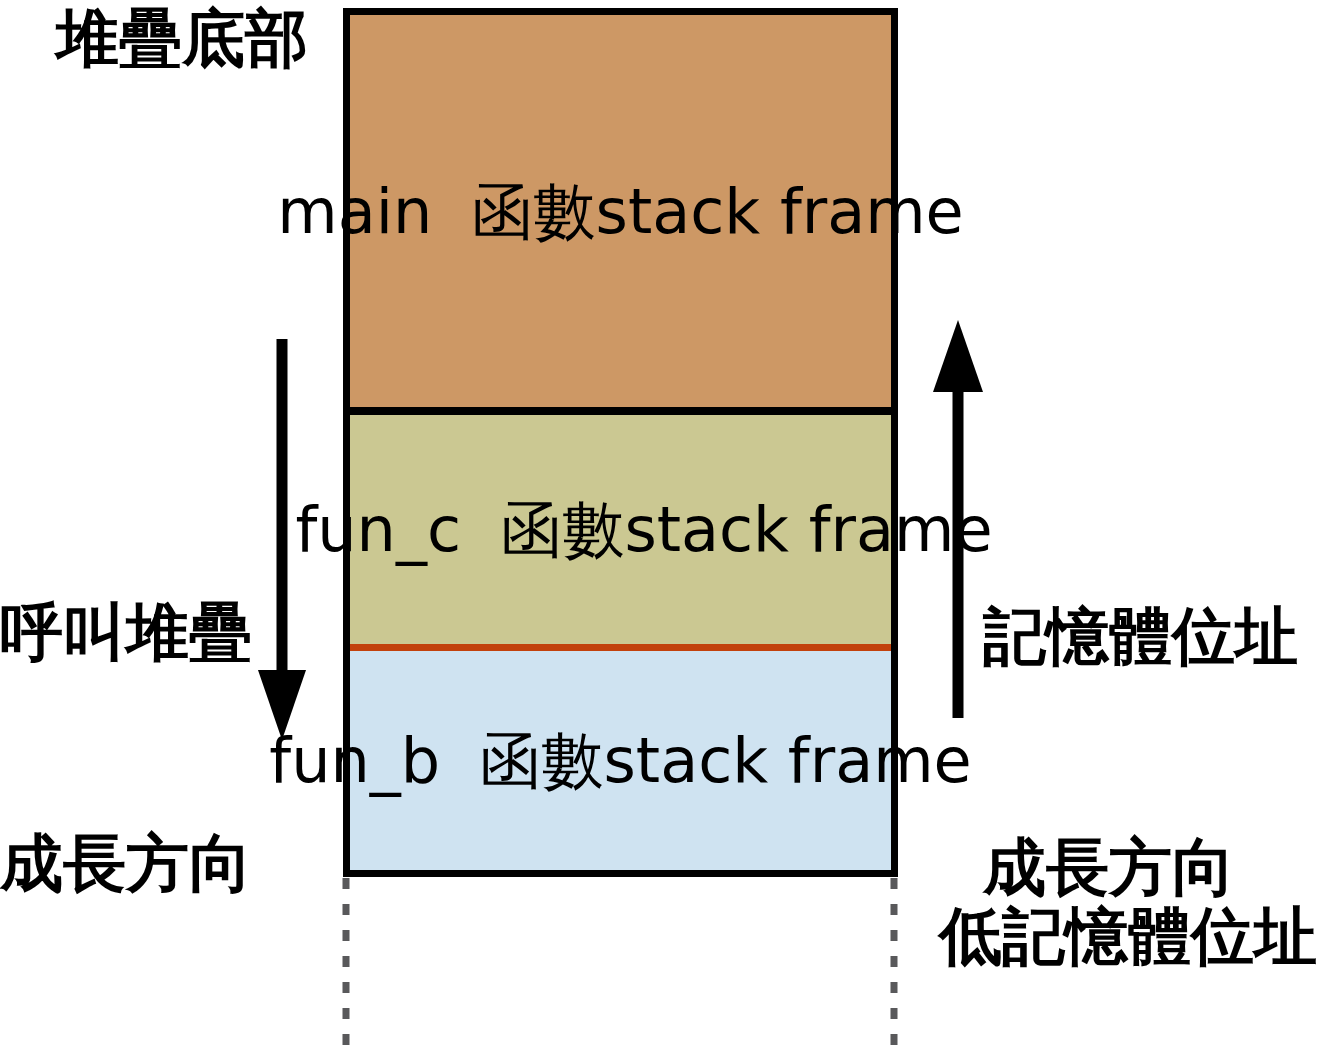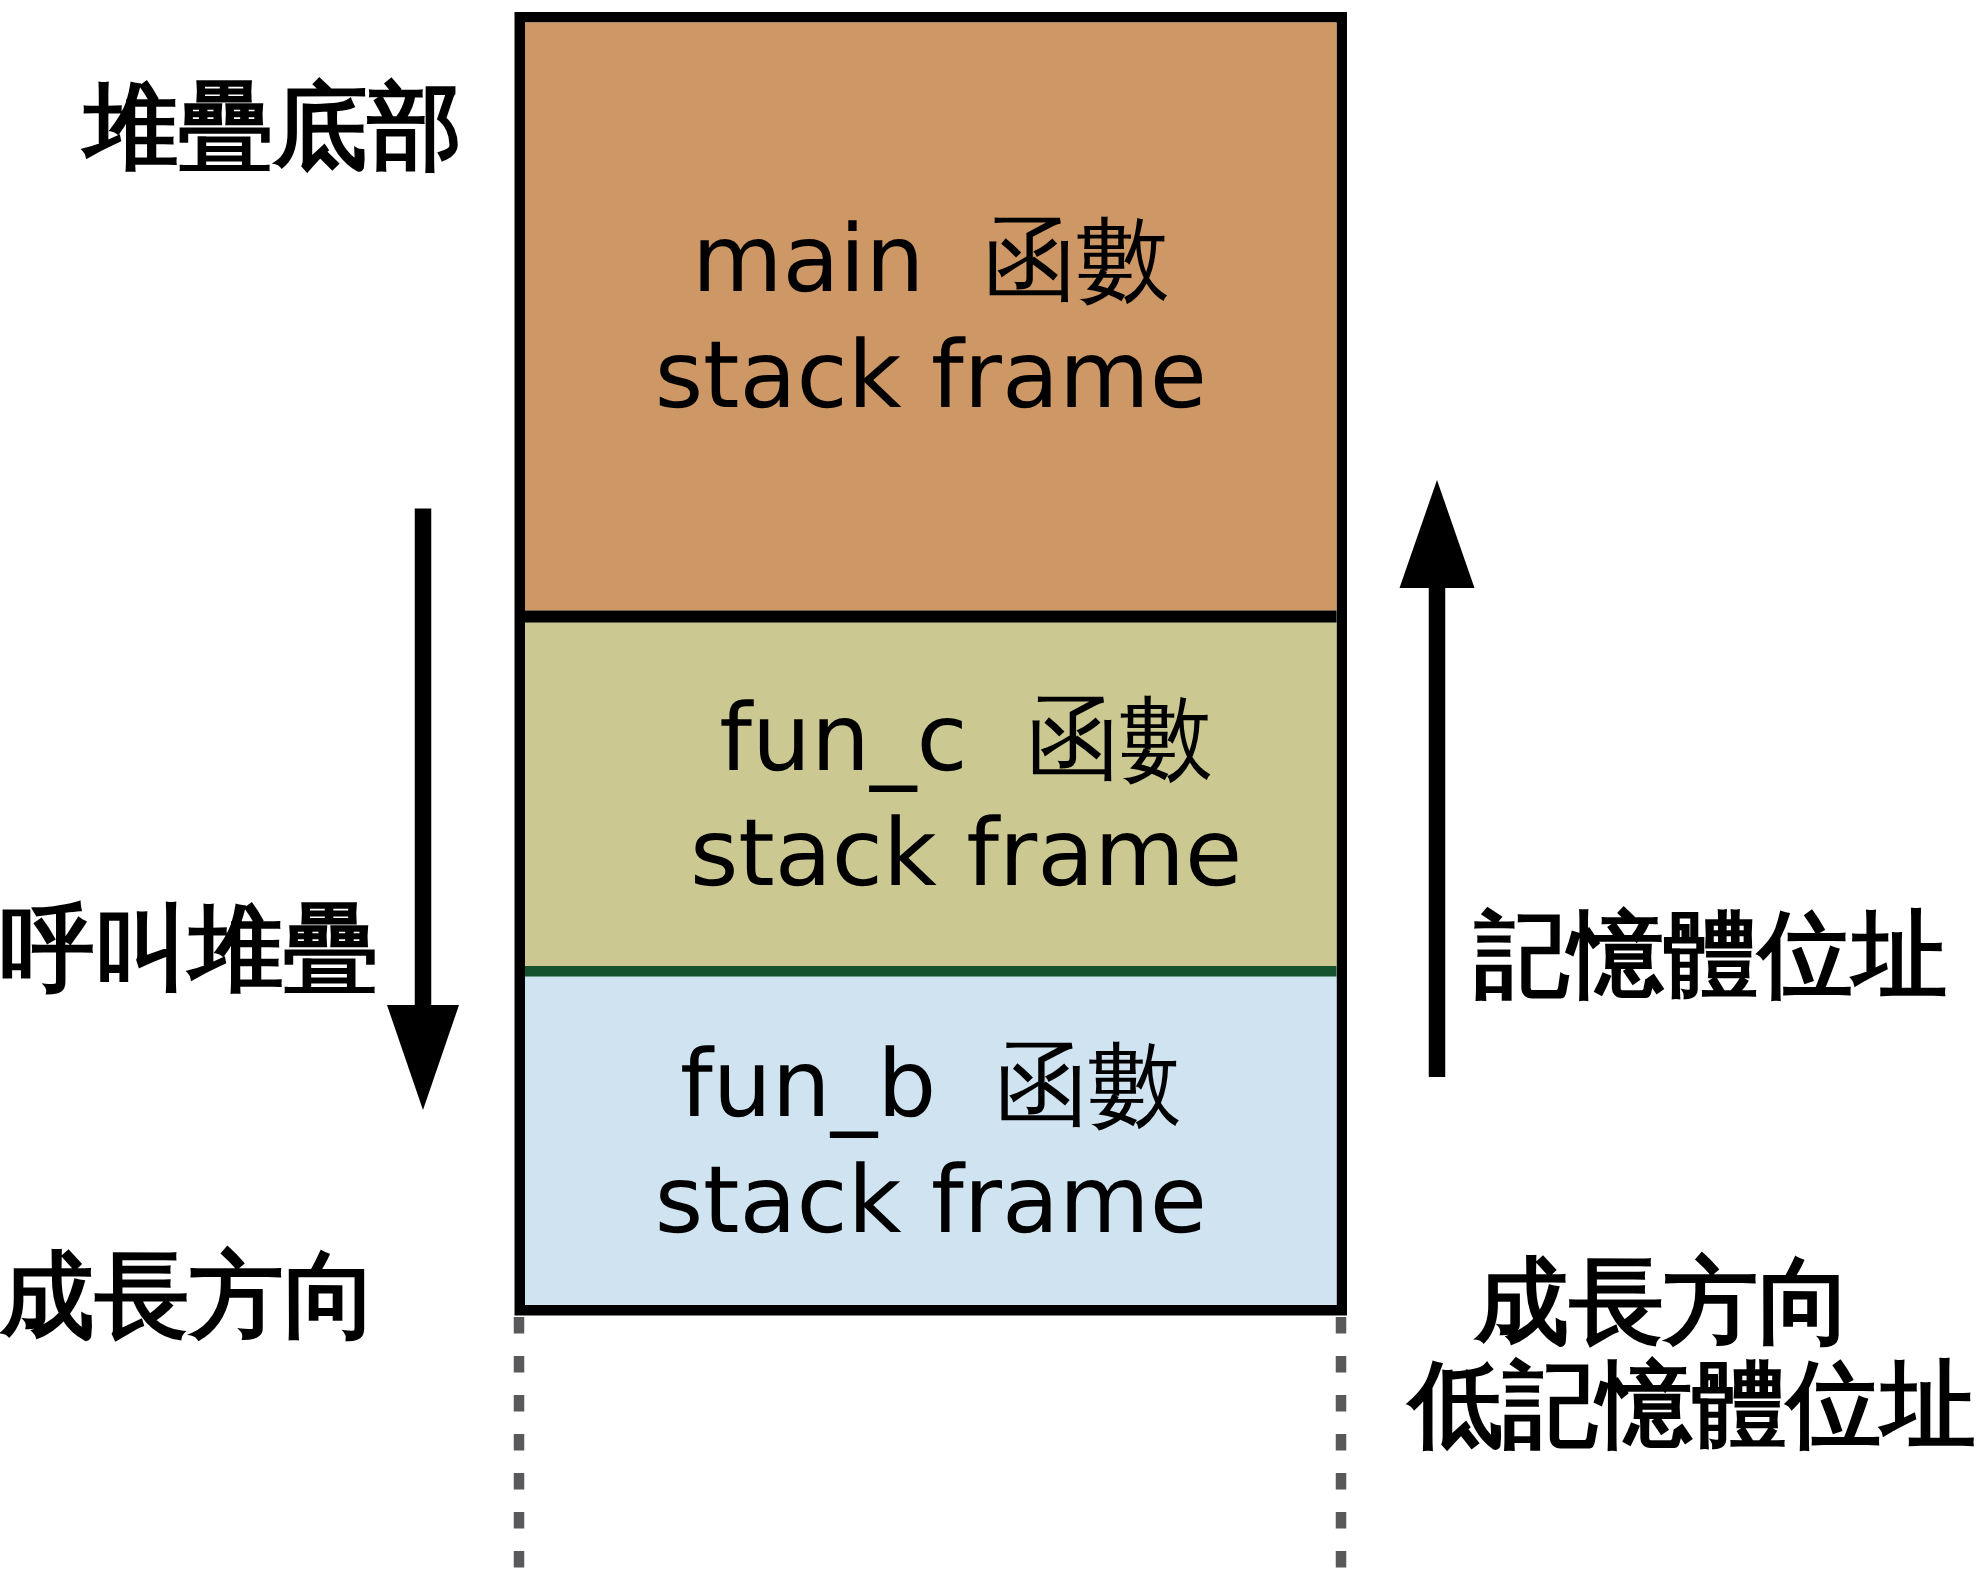--- a/index.html
+++ b/index.html
@@ -13,39 +13,39 @@
   }
   
   .stack-box{
     position:absolute;left:343px;top:8px;
     width:555px;height:869px;
     border:7px solid #000;
     box-sizing:border-box;
     display:flex;flex-direction:column;
   }
   .frame{
-    display:flex;flex-direction:column;
+    display:flex;flex-direction:row;
     align-items:center;justify-content:center;
     text-align:center;box-sizing:border-box;
   }
   .frame-main{height:392px;}
   .frame-func{height:237px;border-top:8px solid #000;}
-  .frame-funb{flex:1;border-top:7px solid #14532d;}
+  .frame-funb{flex:1;border-top:7px solid #c2410c;}
   .fline{
     font-size:62px;line-height:77px;
     white-space:pre;color:#000;
   }
   
   .lbl{
     position:absolute;
     font-weight:bold;
     font-size:63px;line-height:77px;
     white-space:pre;color:#000;
   }
-  #lbl-top-left{left:56px;top:0px;margin-top:46px;}
+  #lbl-top-left{left:56px;top:0px;}
   #lbl-top-right{left:928px;top:2px;}
   #lbl-left{left:0px;top:440px;}
   #lbl-right{left:983px;top:444px;}
   #lbl-bottom-right{left:939px;top:898px;}
   
   .overlay{
     position:absolute;left:0;top:0;
     width:1320px;height:1056px;
     pointer-events:none;
   }

